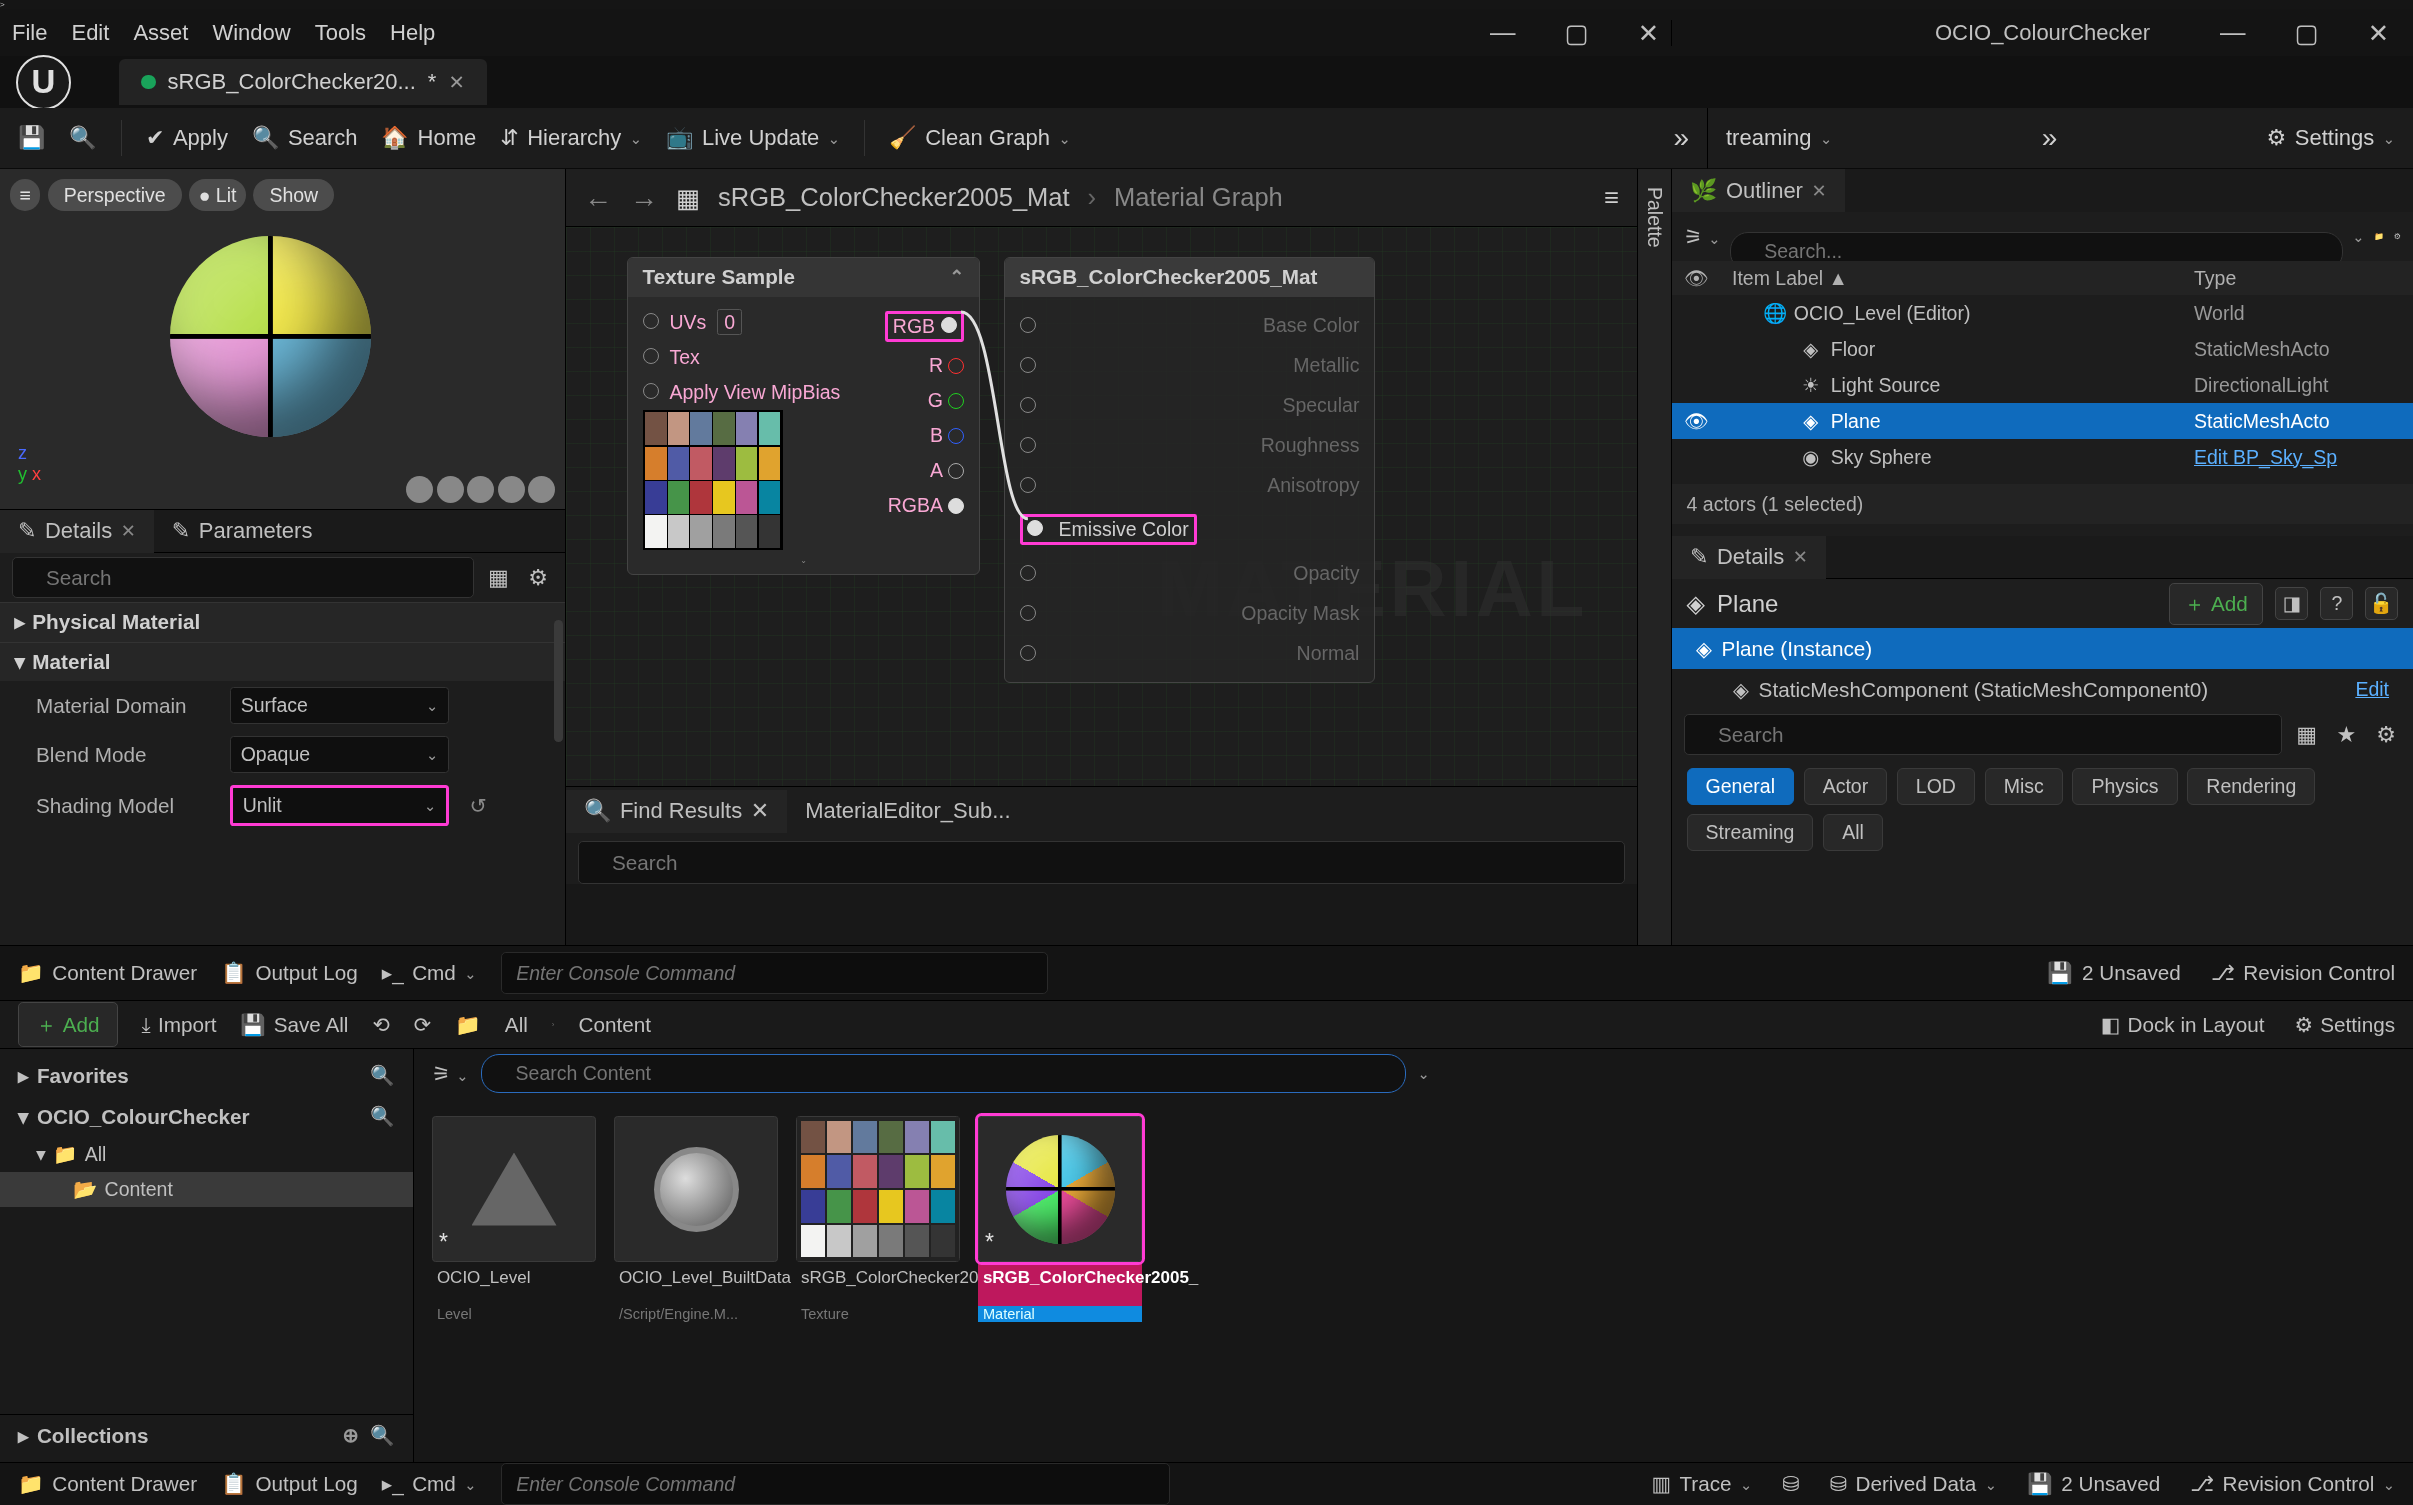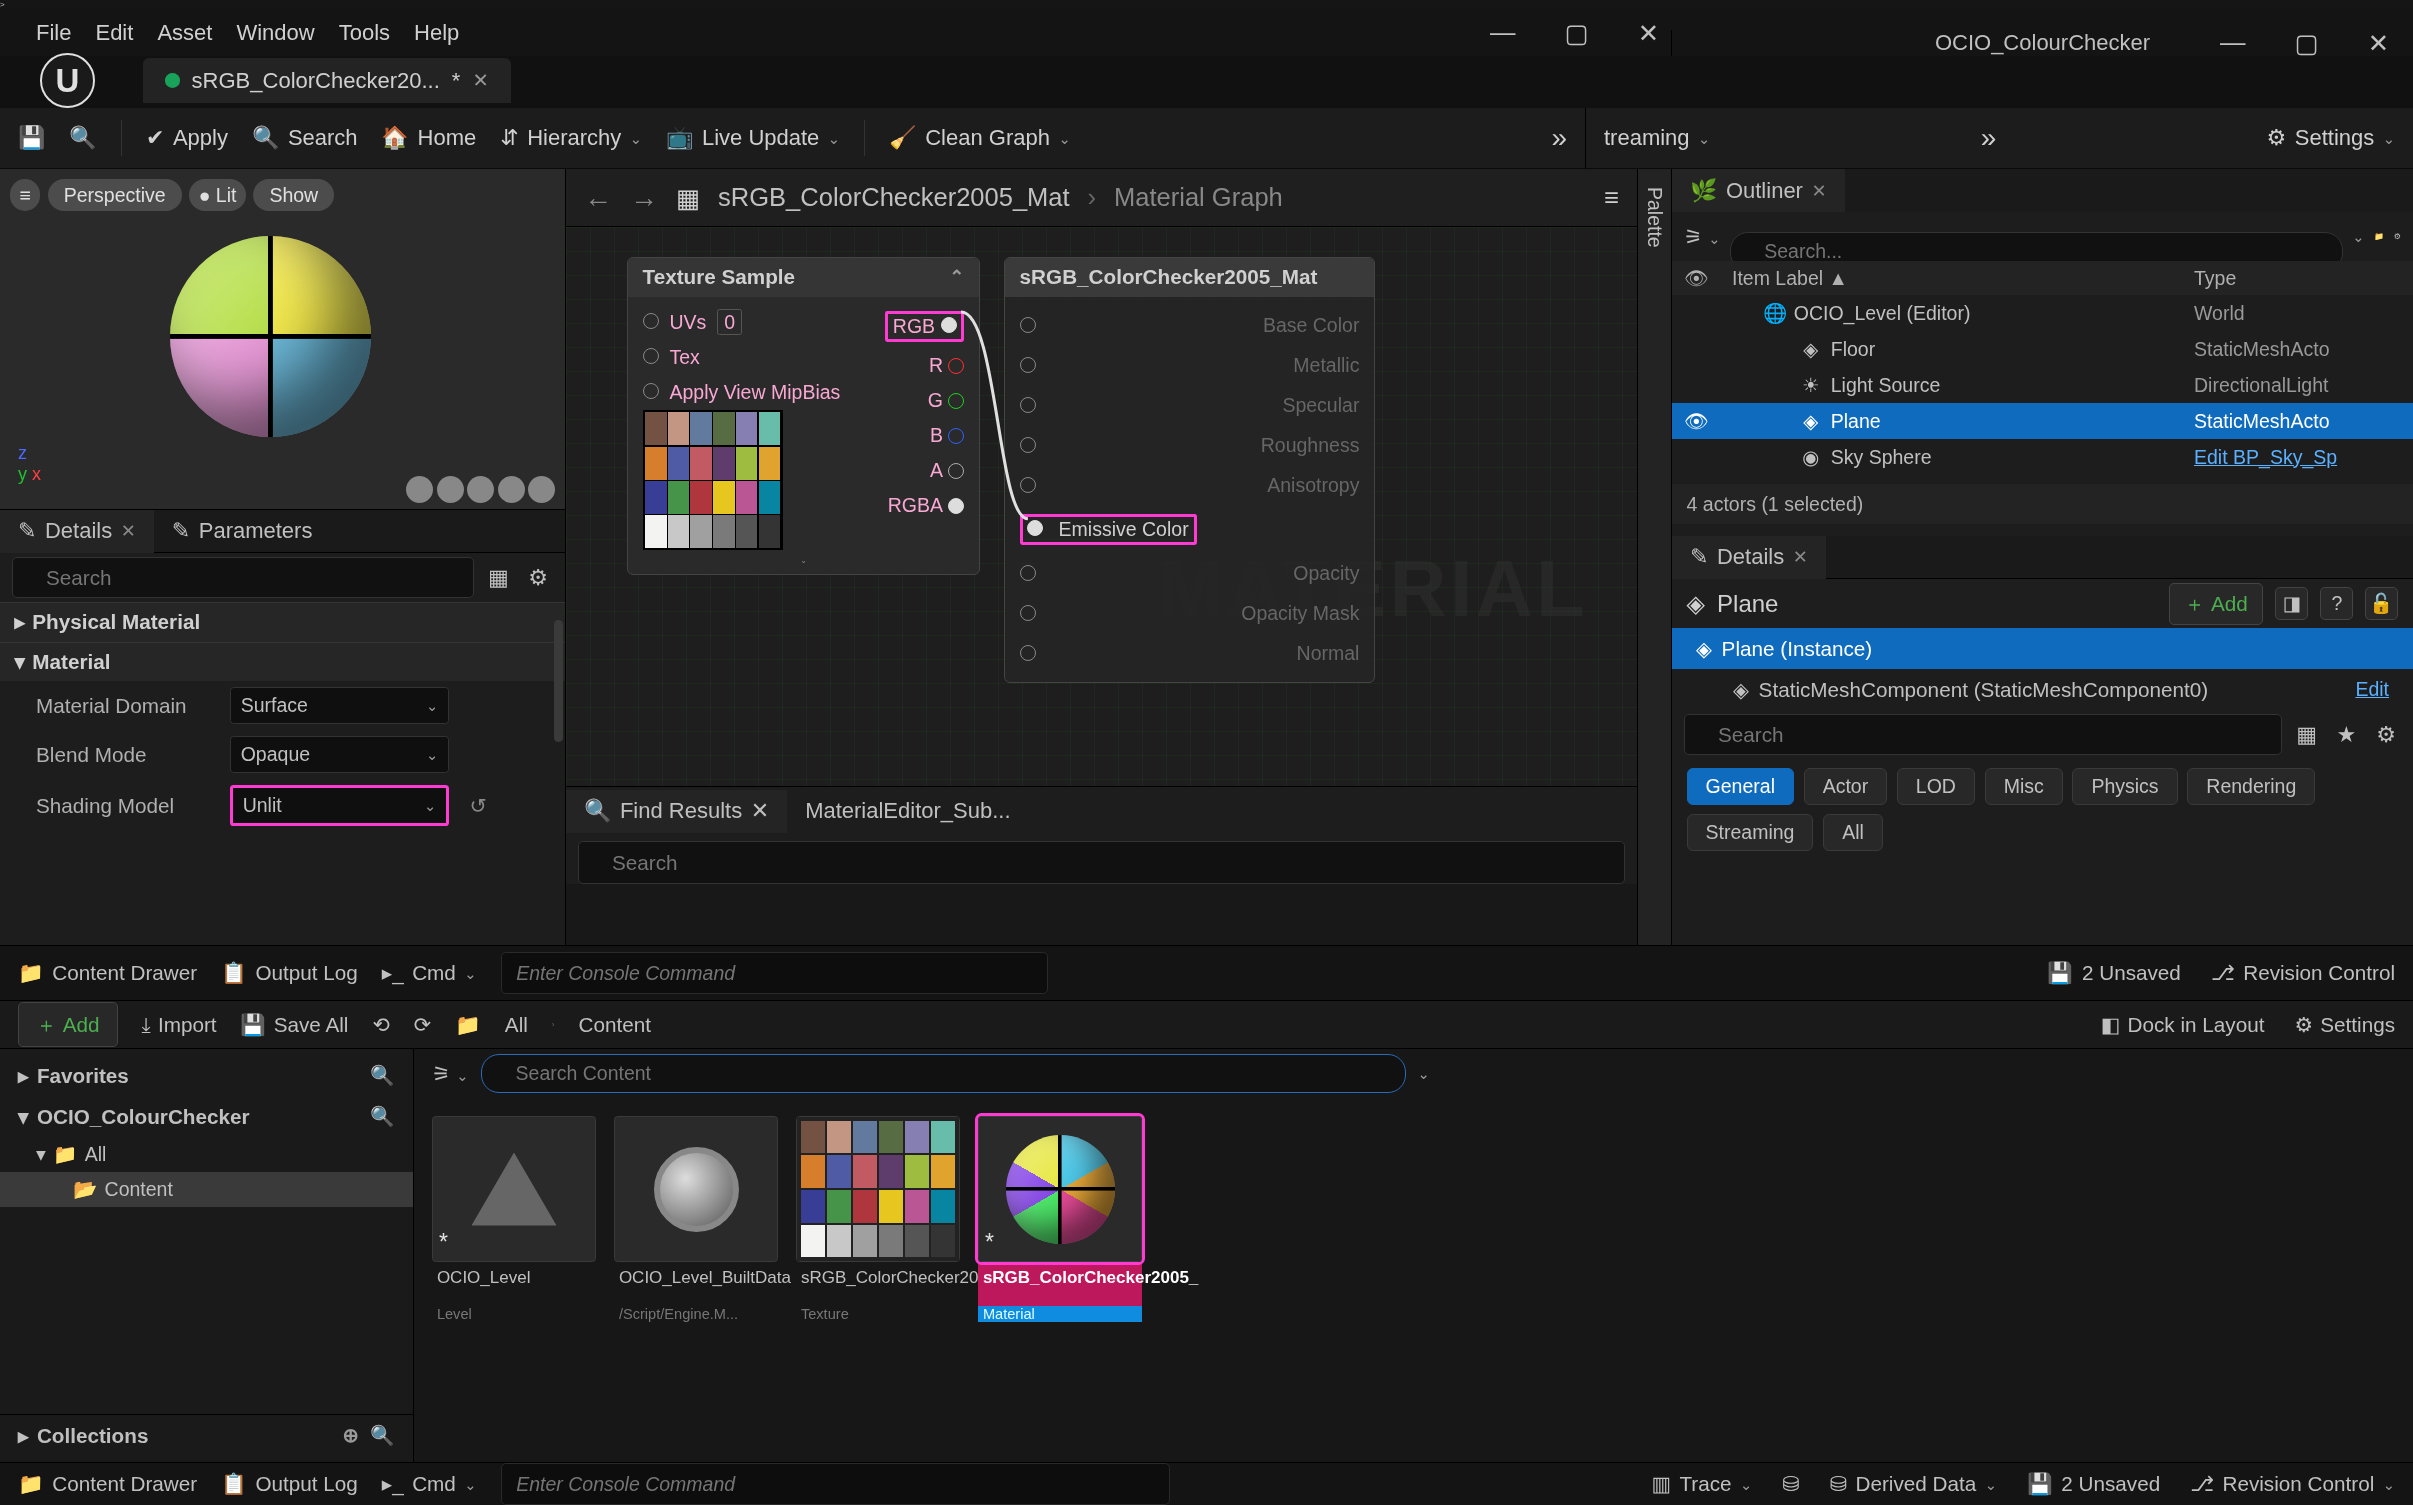--- a/index.html
+++ b/index.html
@@ -41,22 +41,21 @@
 }
 .menubar .spacer { flex: 1; }
 .menubar .win-controls { display: flex; gap: 49px; font-size: 25.5px; color: #c0c0c0; }
 .menubar .win-controls span { cursor: pointer; }
 
 
 .window-row {
   display: flex;
   height: 47px;
   background: #141414;
-  align-items: flex-end;
-  padding-left: 24px;
+  align-items: center;
 }
 .window-row .left-part {
   flex: 1;
   display: flex;
   align-items: center;
   padding: 0 12px;
   gap: 24px;
 }
 .window-row .right-part {
   width: 742px;
@@ -111,21 +110,21 @@
   align-items: center;
   gap: 8.5px;
   color: #d0d0d0;
   font-size: 22px;
   cursor: pointer;
 }
 .toolbar .tb-sep { width: 1.2px; height: 36px; background: #333; }
 .toolbar .overflow { margin-left: auto; font-size: 28px; color: #d0d0d0; }
 
 .right-toolbar {
-  width: 828px;
+  width: 706px;
   height: 61px;
   background: #1c1c1c;
   display: flex;
   align-items: center;
   padding: 0 18px;
   gap: 24px;
   border-left: 1.2px solid #000;
   border-bottom: 1.2px solid #0a0a0a;
 }
 .right-toolbar .tb-btn { font-size: 22px; color: #d0d0d0; display:flex; align-items:center; gap:8.5px; cursor:pointer;}

